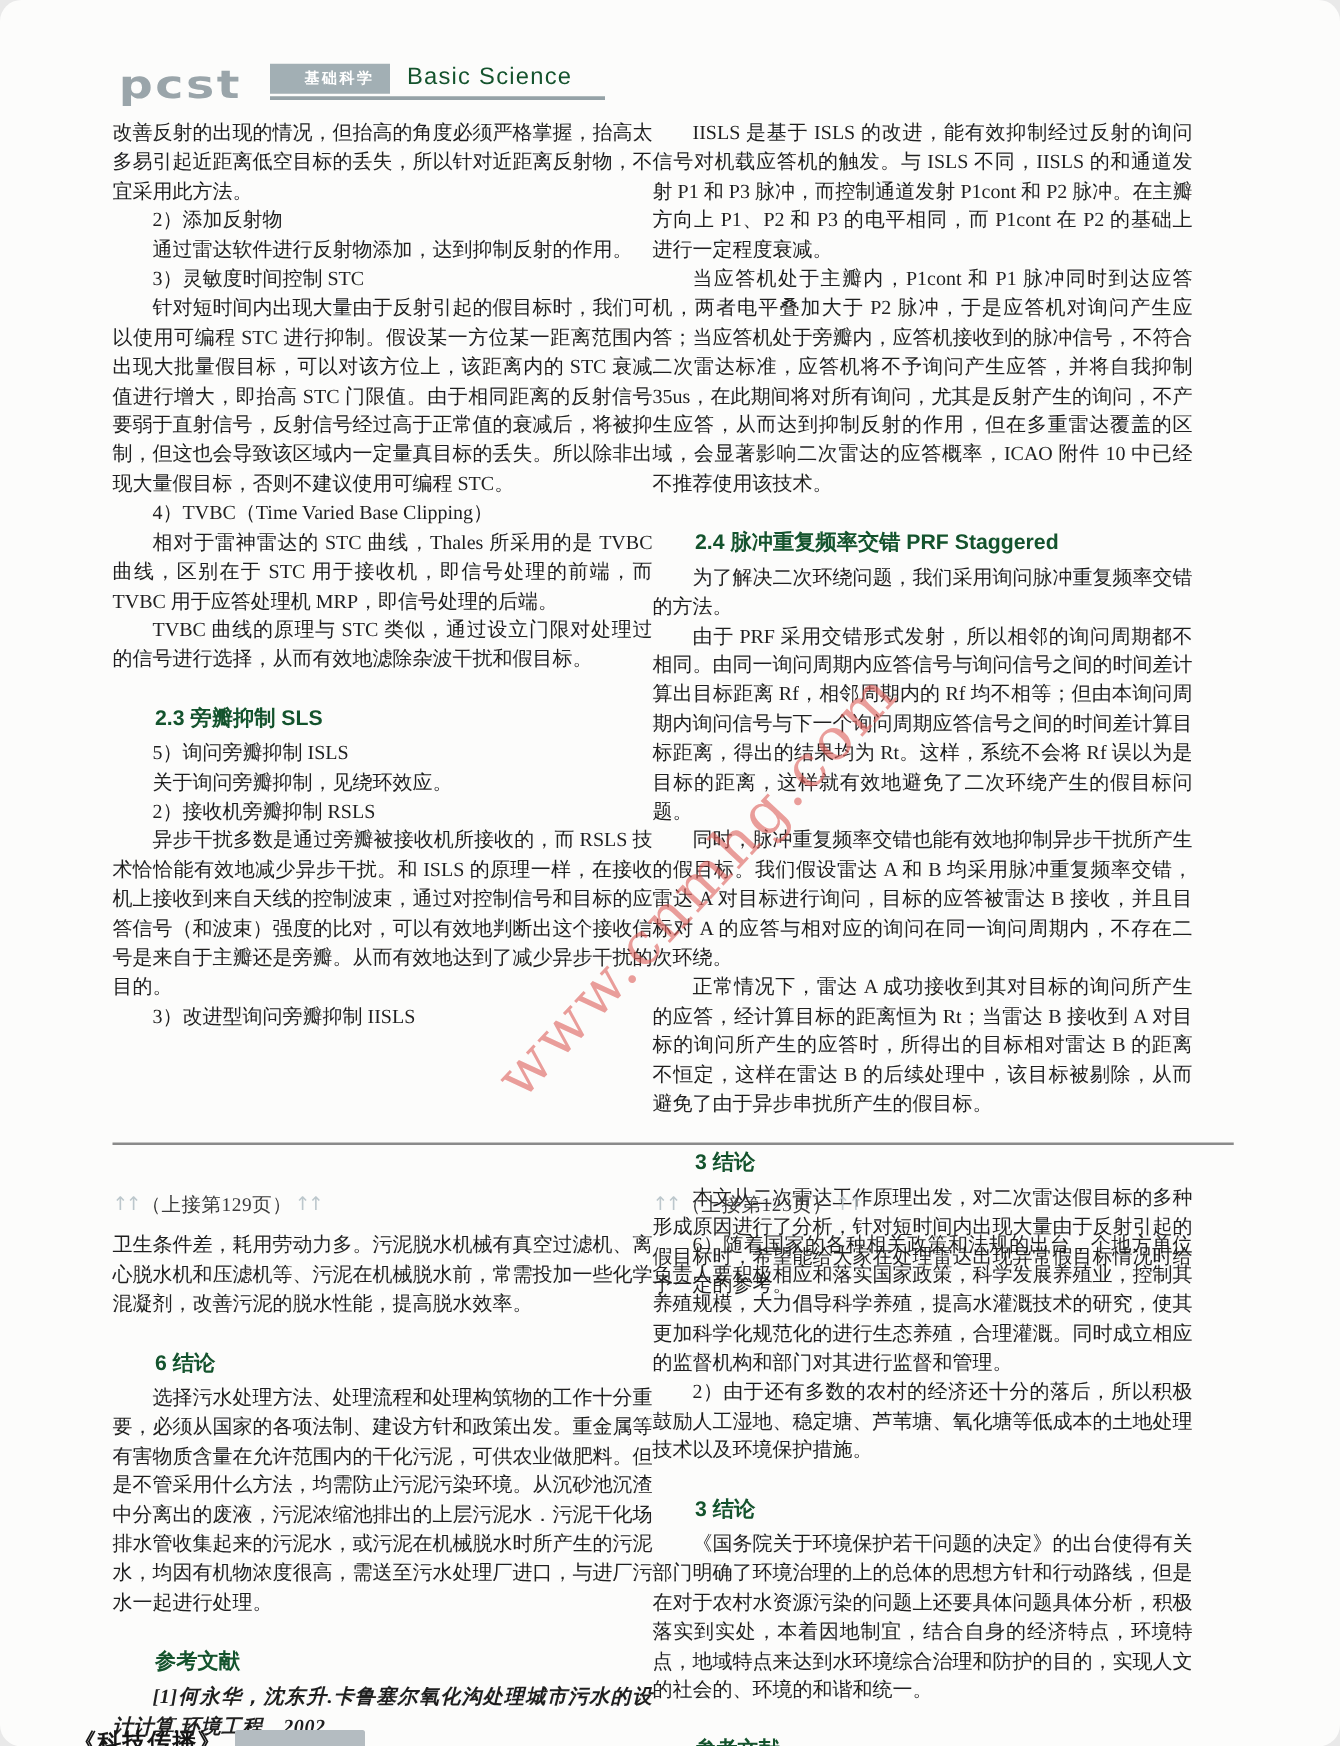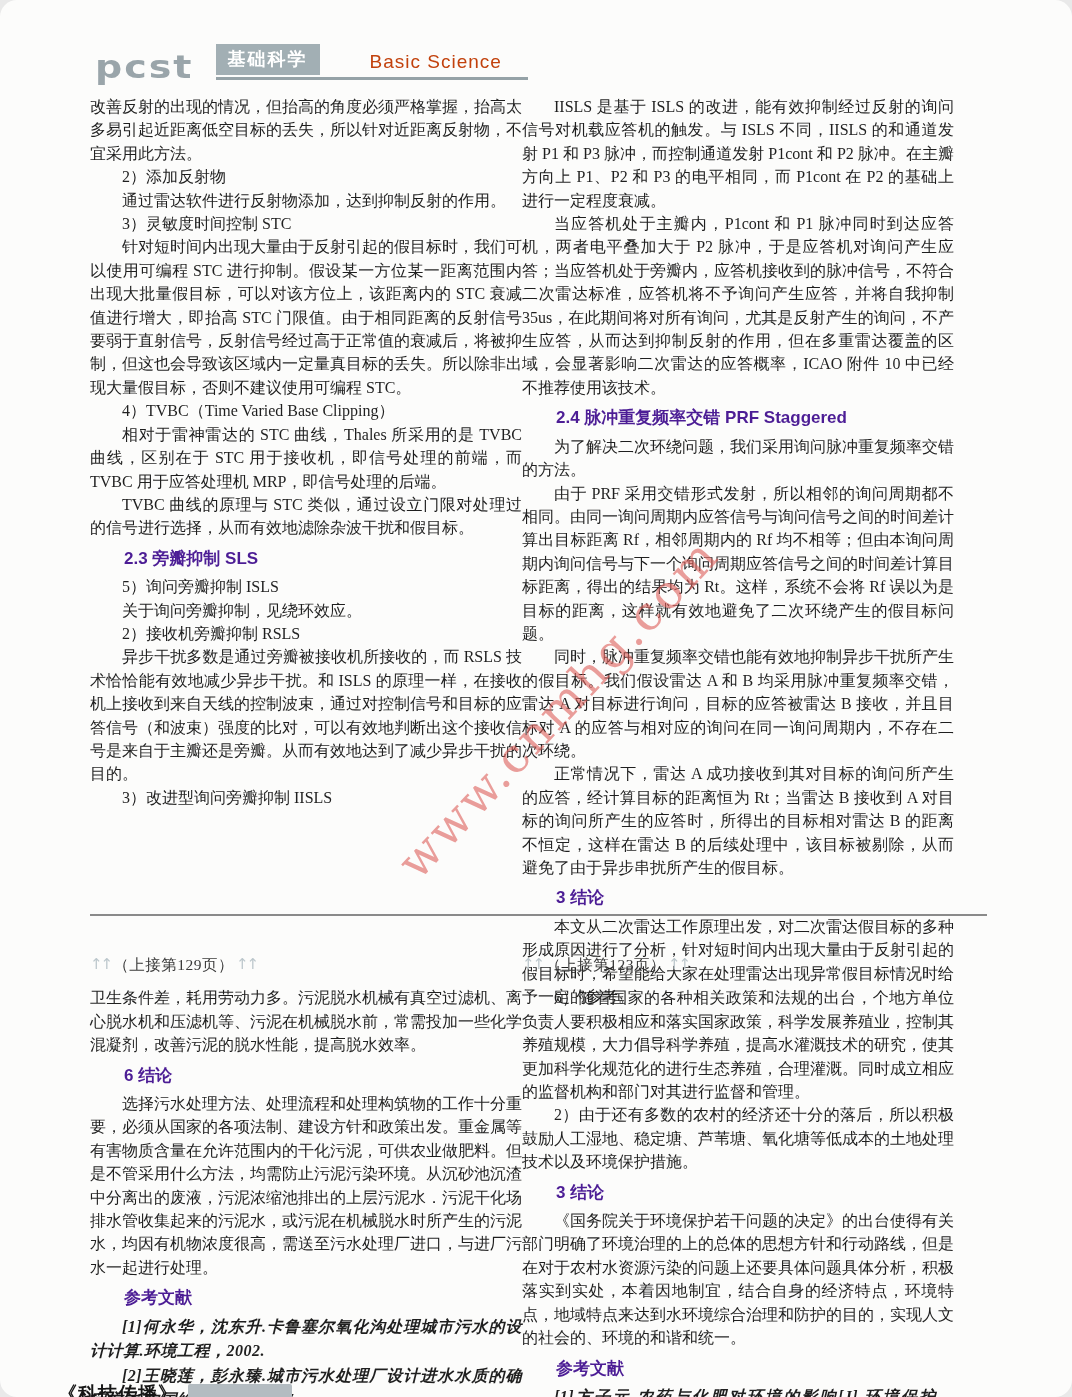--- a/index.html
+++ b/index.html
@@ -26,45 +26,44 @@
   }
   .hdr-right{
     display:flex;align-items:flex-end;
     margin-left:22px;
     border-bottom:3px solid #95a2a7;
     padding-bottom:2px;
   }
   .badge{
     background:#a2afb4;color:#ffffff;
     font-family:"Liberation Sans", sans-serif;
-    font-weight:700;font-size:18px;
-    padding:3px 12px 4px 12px;
+    font-weight:700;font-size:12px;
+    padding:3px 12px 4px 28px;
     letter-spacing:2px;
   }
   .cat-en{
     font-family:"Liberation Sans", sans-serif;
-    color:#c2410c;font-size:19px;
+    color:#14532d;font-size:19px;
     padding:0 26px 2px 14px;
     letter-spacing:1px;
-    margin-left:36px;
   }
   
   .cols{
     position:absolute;left:90px;width:897px;
     display:flex;
   }
   .cols-top{top:95px;}
   .cols-bottom{top:953px;}
   .col{width:432px;font-size:16px;line-height:23.4px;text-align:justify;}
   .blk-para{text-indent:2em;}
   .blk-flush{text-indent:0;}
   .blk-heading{
     font-family:"Liberation Sans", sans-serif;
-    font-weight:700;font-size:17px;color:#4c1d95;
-    text-indent:2em;margin:7px 0 5px 0;
+    font-weight:700;font-size:17px;color:#14532d;
+    text-indent:2em;margin:23px 0 5px 0;
   }
   .blk-ref{
     text-indent:2em;
     font-style:italic;
     font-weight:600;
     line-height:24.5px;
     letter-spacing:.5px;
   }
   
   .divider{

